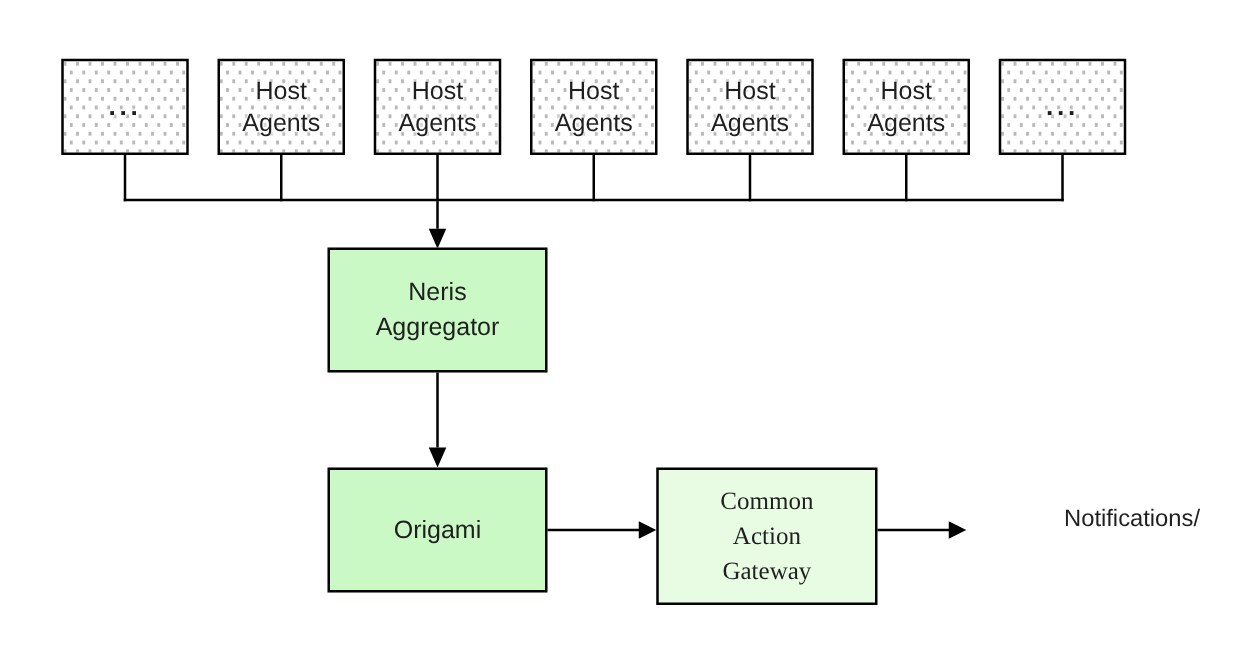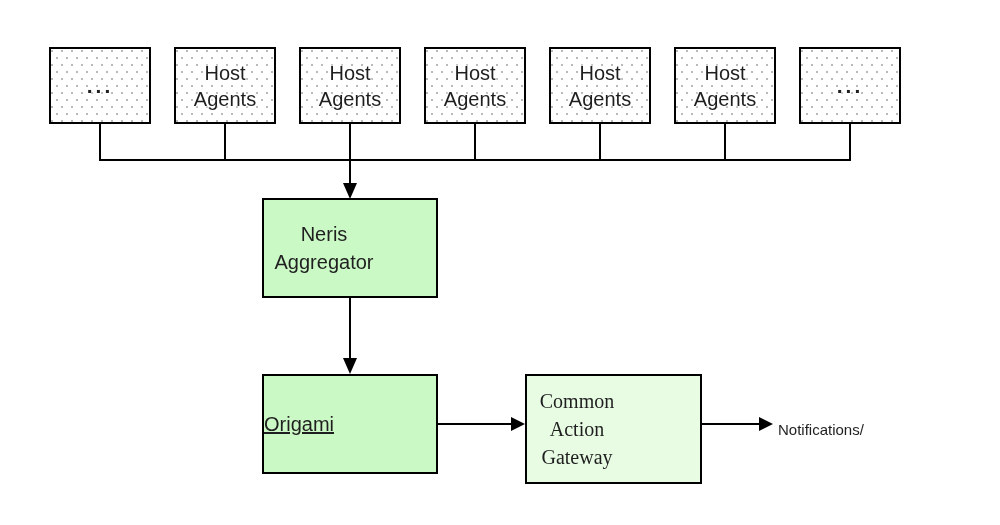--- a/index.html
+++ b/index.html
@@ -82,37 +82,37 @@
   .a3h { left: 511px; top: 417px; }
   .a4s { left: 702px; top: 423px; width: 58px; }
   .a4h { left: 759px; top: 417px; }
   
   .node {
     position: absolute;
     border: 2px solid var(--line-color);
     background: var(--node-fill);
     display: flex;
     align-items: center;
-    justify-content: flex-start;
+    justify-content: center;
     text-align: center;
     font-size: 20px;
     line-height: 28px;
   }
   .node.light { background: var(--node-fill-light); }
   .neris   { left: 262px; top: 198px; width: 176px; height: 100px; }
   .neris .lbl { max-width: 120px; }
-  .origami { left: 262px; top: 374px; width: 176px; height: 100px; text-decoration: underline; }
+  .origami { left: 262px; top: 374px; width: 176px; height: 100px; }
   .gateway { left: 525px; top: 374px; width: 177px; height: 110px; font-family: Liberation Serif, serif; }
   .gateway .lbl { max-width: 100px; }
   
   .out-label {
     position: absolute;
-    left: 778px; top: 416px; width: 182px;
-    text-align: left;
-    font-size: 15px;
+    left: 778px; top: 402px; width: 182px;
+    text-align: right;
+    font-size: 19px;
     line-height: 28px;
   }
 </style>
 </head>
 <body>
 
 <div class="canvas">
 
   <div class="agent-box ellipsis tb1">
     <span class="lbl">...</span>

